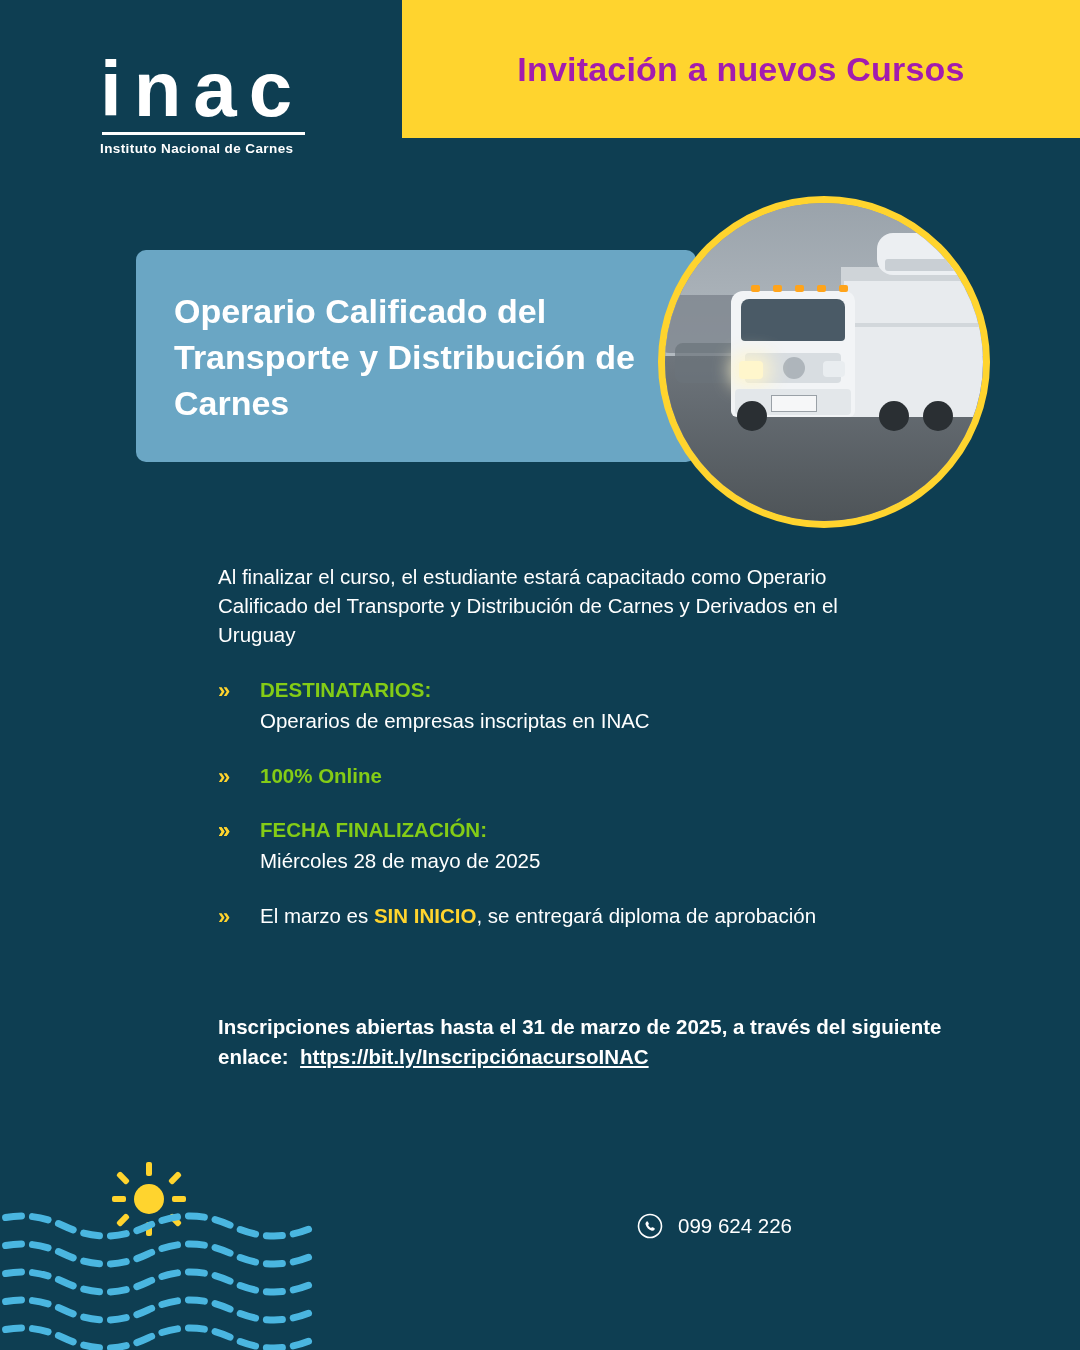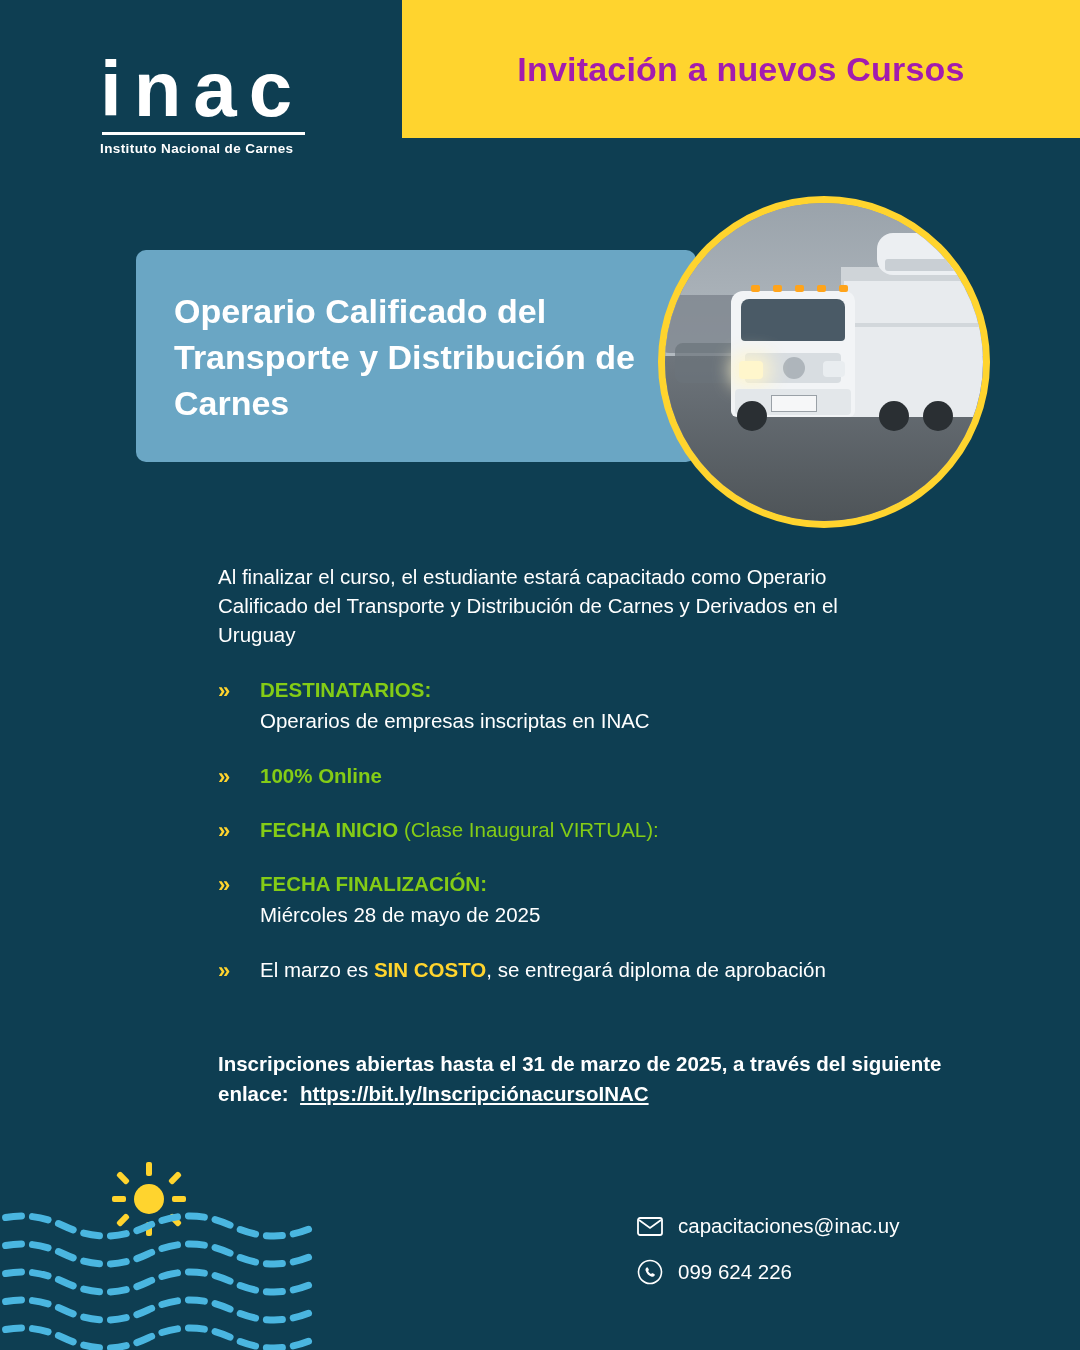--- a/index.html
+++ b/index.html
@@ -95,21 +95,21 @@
   .bullet .chev{
     position:absolute;left:0;top:2px;color:#ffd42e;font-size:22px;font-weight:bold;letter-spacing:-4px;
   }
   .bullet .lbl{font-size:20.5px;font-weight:bold;color:#84cc16;line-height:28px;}
   .bullet .lbl .norm{font-weight:normal;}
   .bullet .val{font-size:20.5px;color:#ffffff;line-height:30px;margin-top:2px;}
   .bullet .inline{font-size:20.5px;color:#ffffff;line-height:28px;}
   .hl{color:#ffd42e;font-weight:bold;}
 
   .enroll{
-    position:absolute;left:218px;top:1049px;width:760px;
+    position:absolute;left:218px;top:1012px;width:760px;
     font-size:20.5px;line-height:30px;font-weight:bold;color:#ffffff;
   }
   .enroll .link{
     color:#ffffff;text-decoration:underline;font-weight:bold;
   }
 
   
   .contact{position:absolute;left:636px;top:1212px;}
   .crow{display:flex;align-items:center;margin-bottom:18px;}
   .crow .ico{
@@ -181,54 +181,41 @@
     <div class="val">Operarios de empresas inscriptas en INAC</div>
   </div>
 
   <div class="bullet">
     <span class="chev">»</span>
     <div class="lbl">100% Online</div>
   </div>
 
   <div class="bullet">
     <span class="chev">»</span>
-    <div class="lbl">
-      <span>FECHA INICIO</span>
-      <span class="norm">(Clase Inaugural VIRTUAL):</span>
-    </div>
   </div>
 
   <div class="bullet">
     <span class="chev">»</span>
     <div class="lbl">FECHA FINALIZACIÓN:</div>
     <div class="val">Miércoles 28 de mayo de 2025</div>
   </div>
 
   <div class="bullet">
     <span class="chev">»</span>
-    <div class="inline"><span>El marzo es </span><span class="hl">SIN COSTO</span><span>, se entregará diploma de aprobación</span></div>
+    <div class="inline"><span>El marzo es </span><span class="hl">SIN INICIO</span><span>, se entregará diploma de aprobación</span></div>
   </div>
 
 </div>
 
 <div class="enroll">
   <span>Inscripciones abiertas hasta el 31 de marzo de 2025, a través del siguiente enlace:</span>
   <span>&nbsp;</span><a class="link" href="#">https://bit.ly/InscripciónacursoINAC</a>
 </div>
 
 <div class="contact">
-  <div class="crow">
-    <span class="ico">
-      <svg width="26" height="19" viewBox="0 0 26 19">
-          <rect x="1" y="1" width="24" height="17" rx="2" fill="none" stroke="#ffffff" stroke-width="1.8"></rect>
-          <path d="M2 3 L13 11 L24 3" fill="none" stroke="#ffffff" stroke-width="1.8"></path>
-        </svg>
-    </span>
-    <span class="txt">capacitaciones@inac.uy</span>
-  </div>
   <div class="crow">
     <span class="ico">
       <svg width="26" height="26" viewBox="0 0 26 26">
           <circle cx="13" cy="13" r="11.5" fill="none" stroke="#ffffff" stroke-width="1.6"></circle>
           <path d="M9.5 8.5c.6-.3 1.2-.2 1.5.4l.8 1.5c.2.4.1.8-.2 1.1l-.5.5c.7 1.4 1.6 2.3 3 3l.5-.5c.3-.3.7-.4 1.1-.2l1.5.8c.6.3.7.9.4 1.5-.5 1-1.7 1.4-2.8 1.1-3-.8-5.4-3.2-6.2-6.2-.3-1.1.1-2.3 1.1-2.8z" fill="#ffffff"></path>
         </svg>
     </span>
     <span class="txt">099 624 226</span>
   </div>
 </div>

